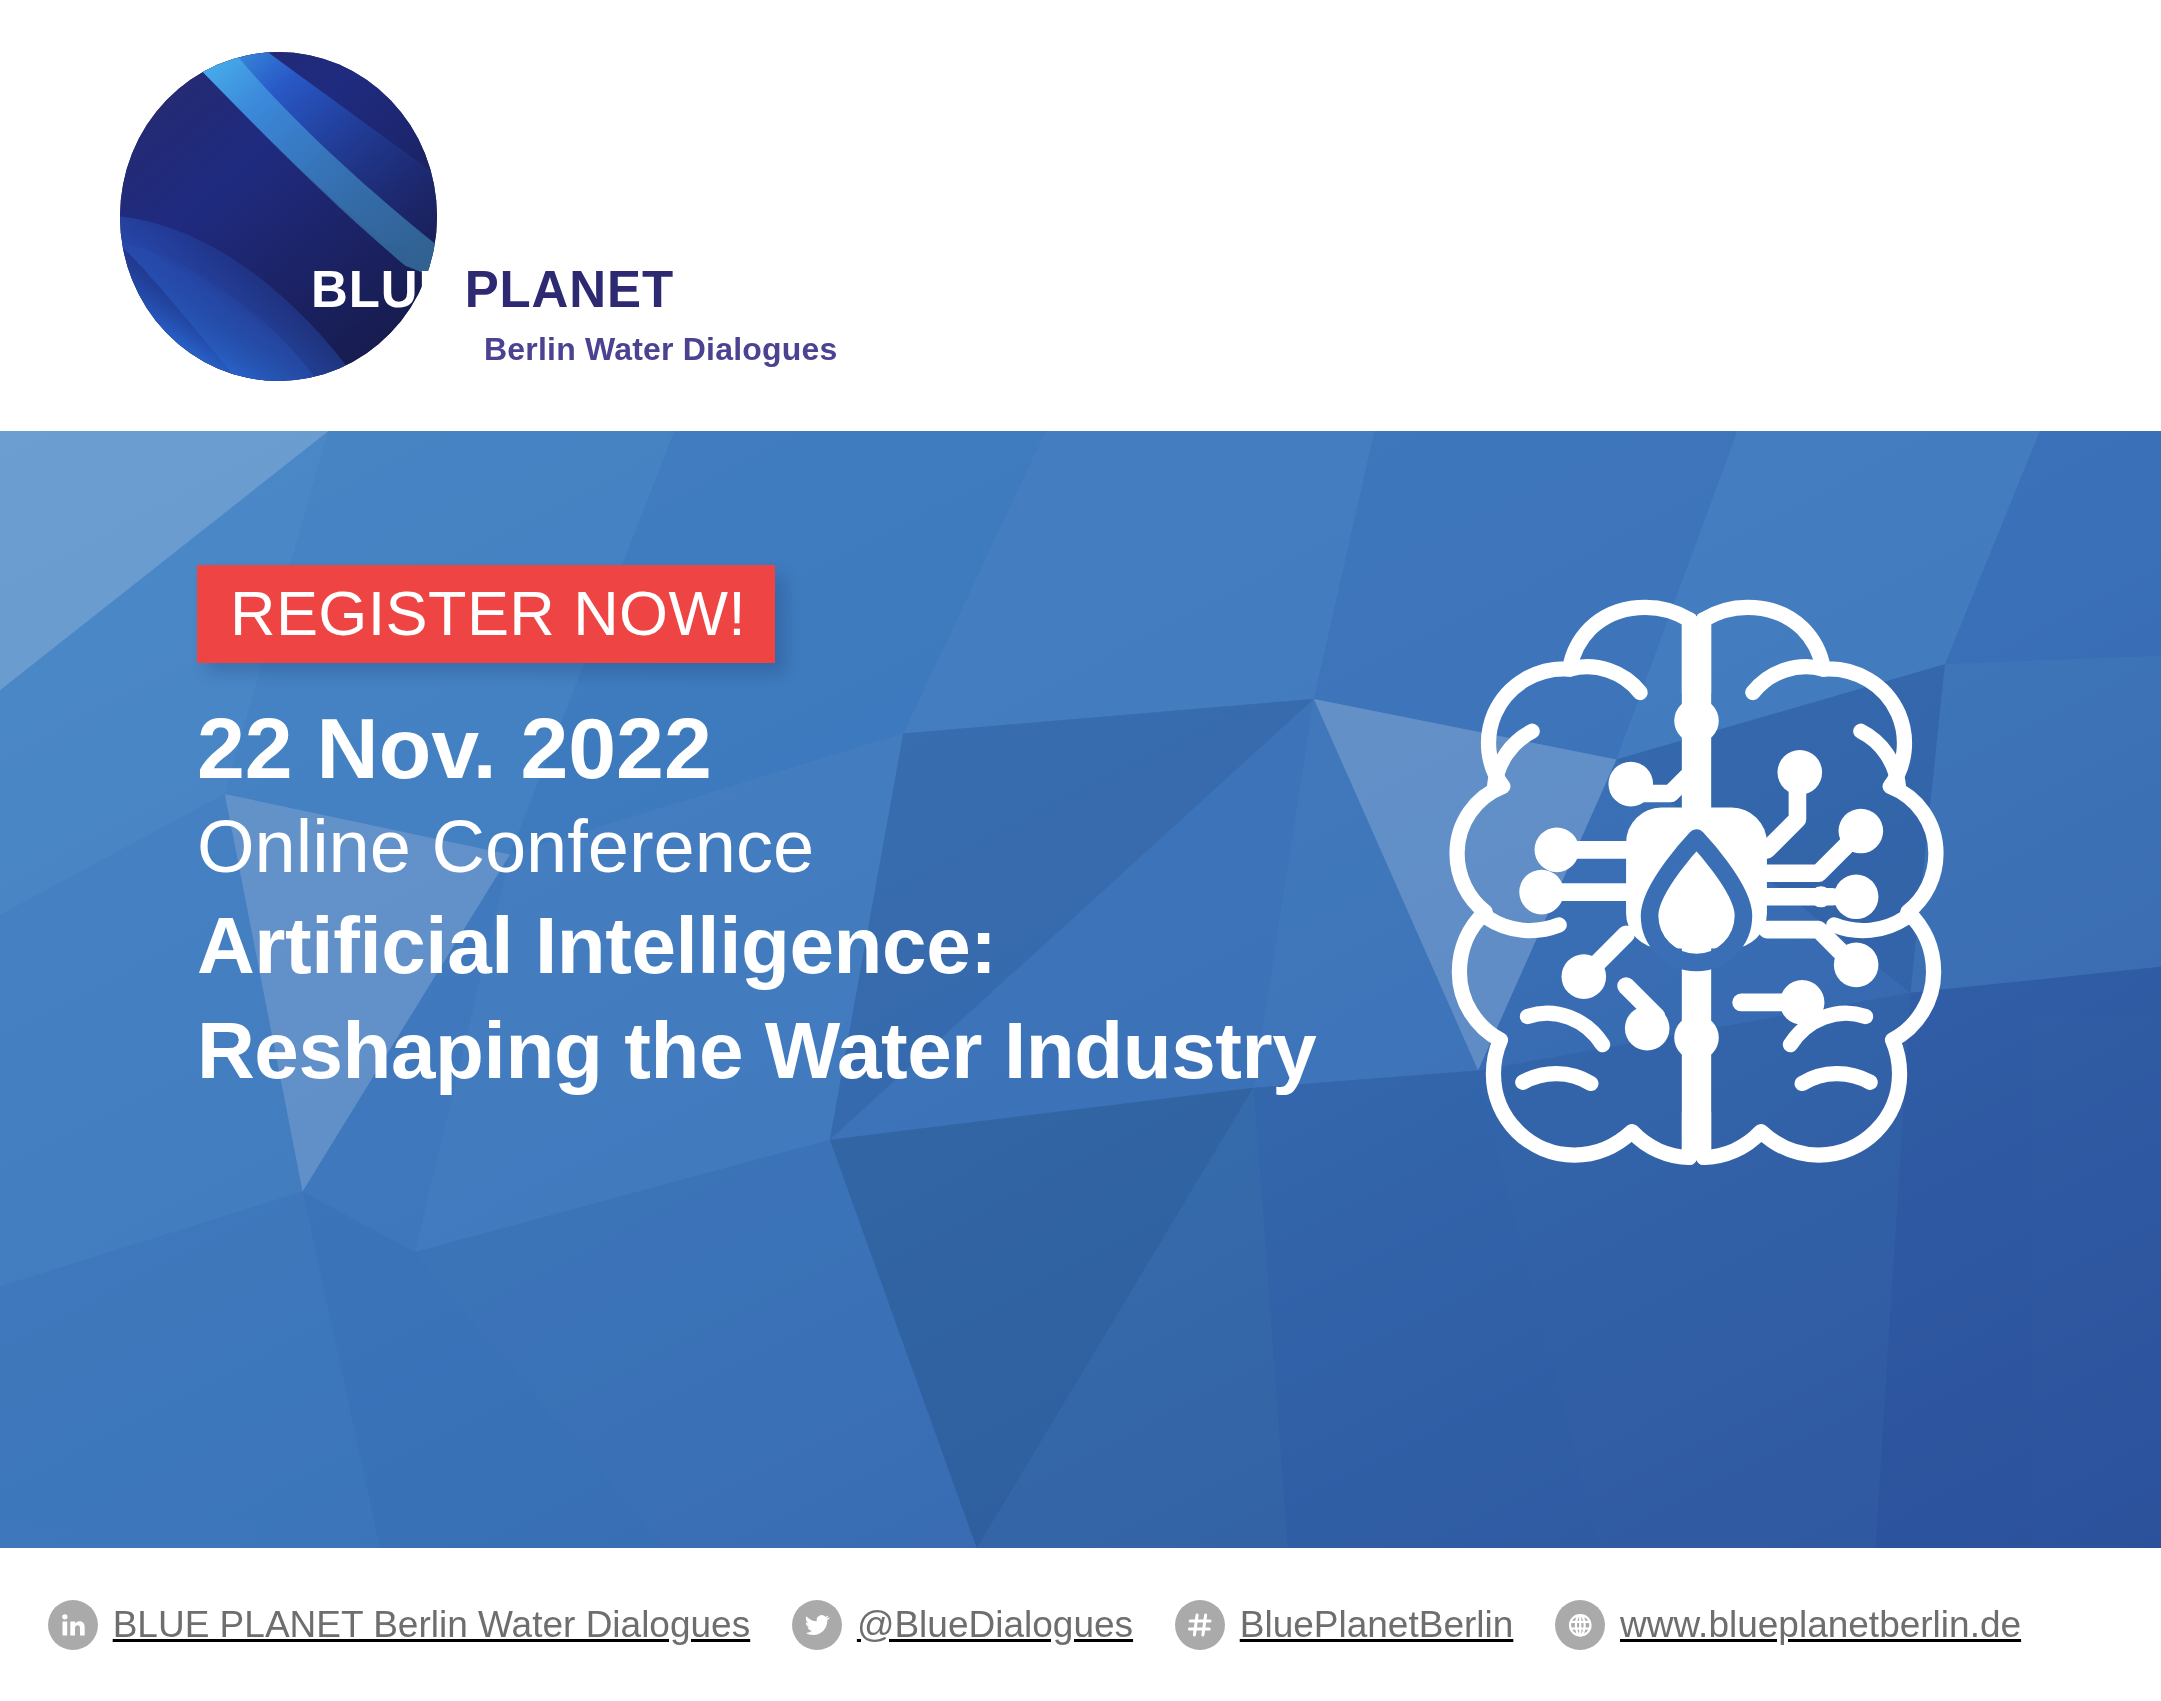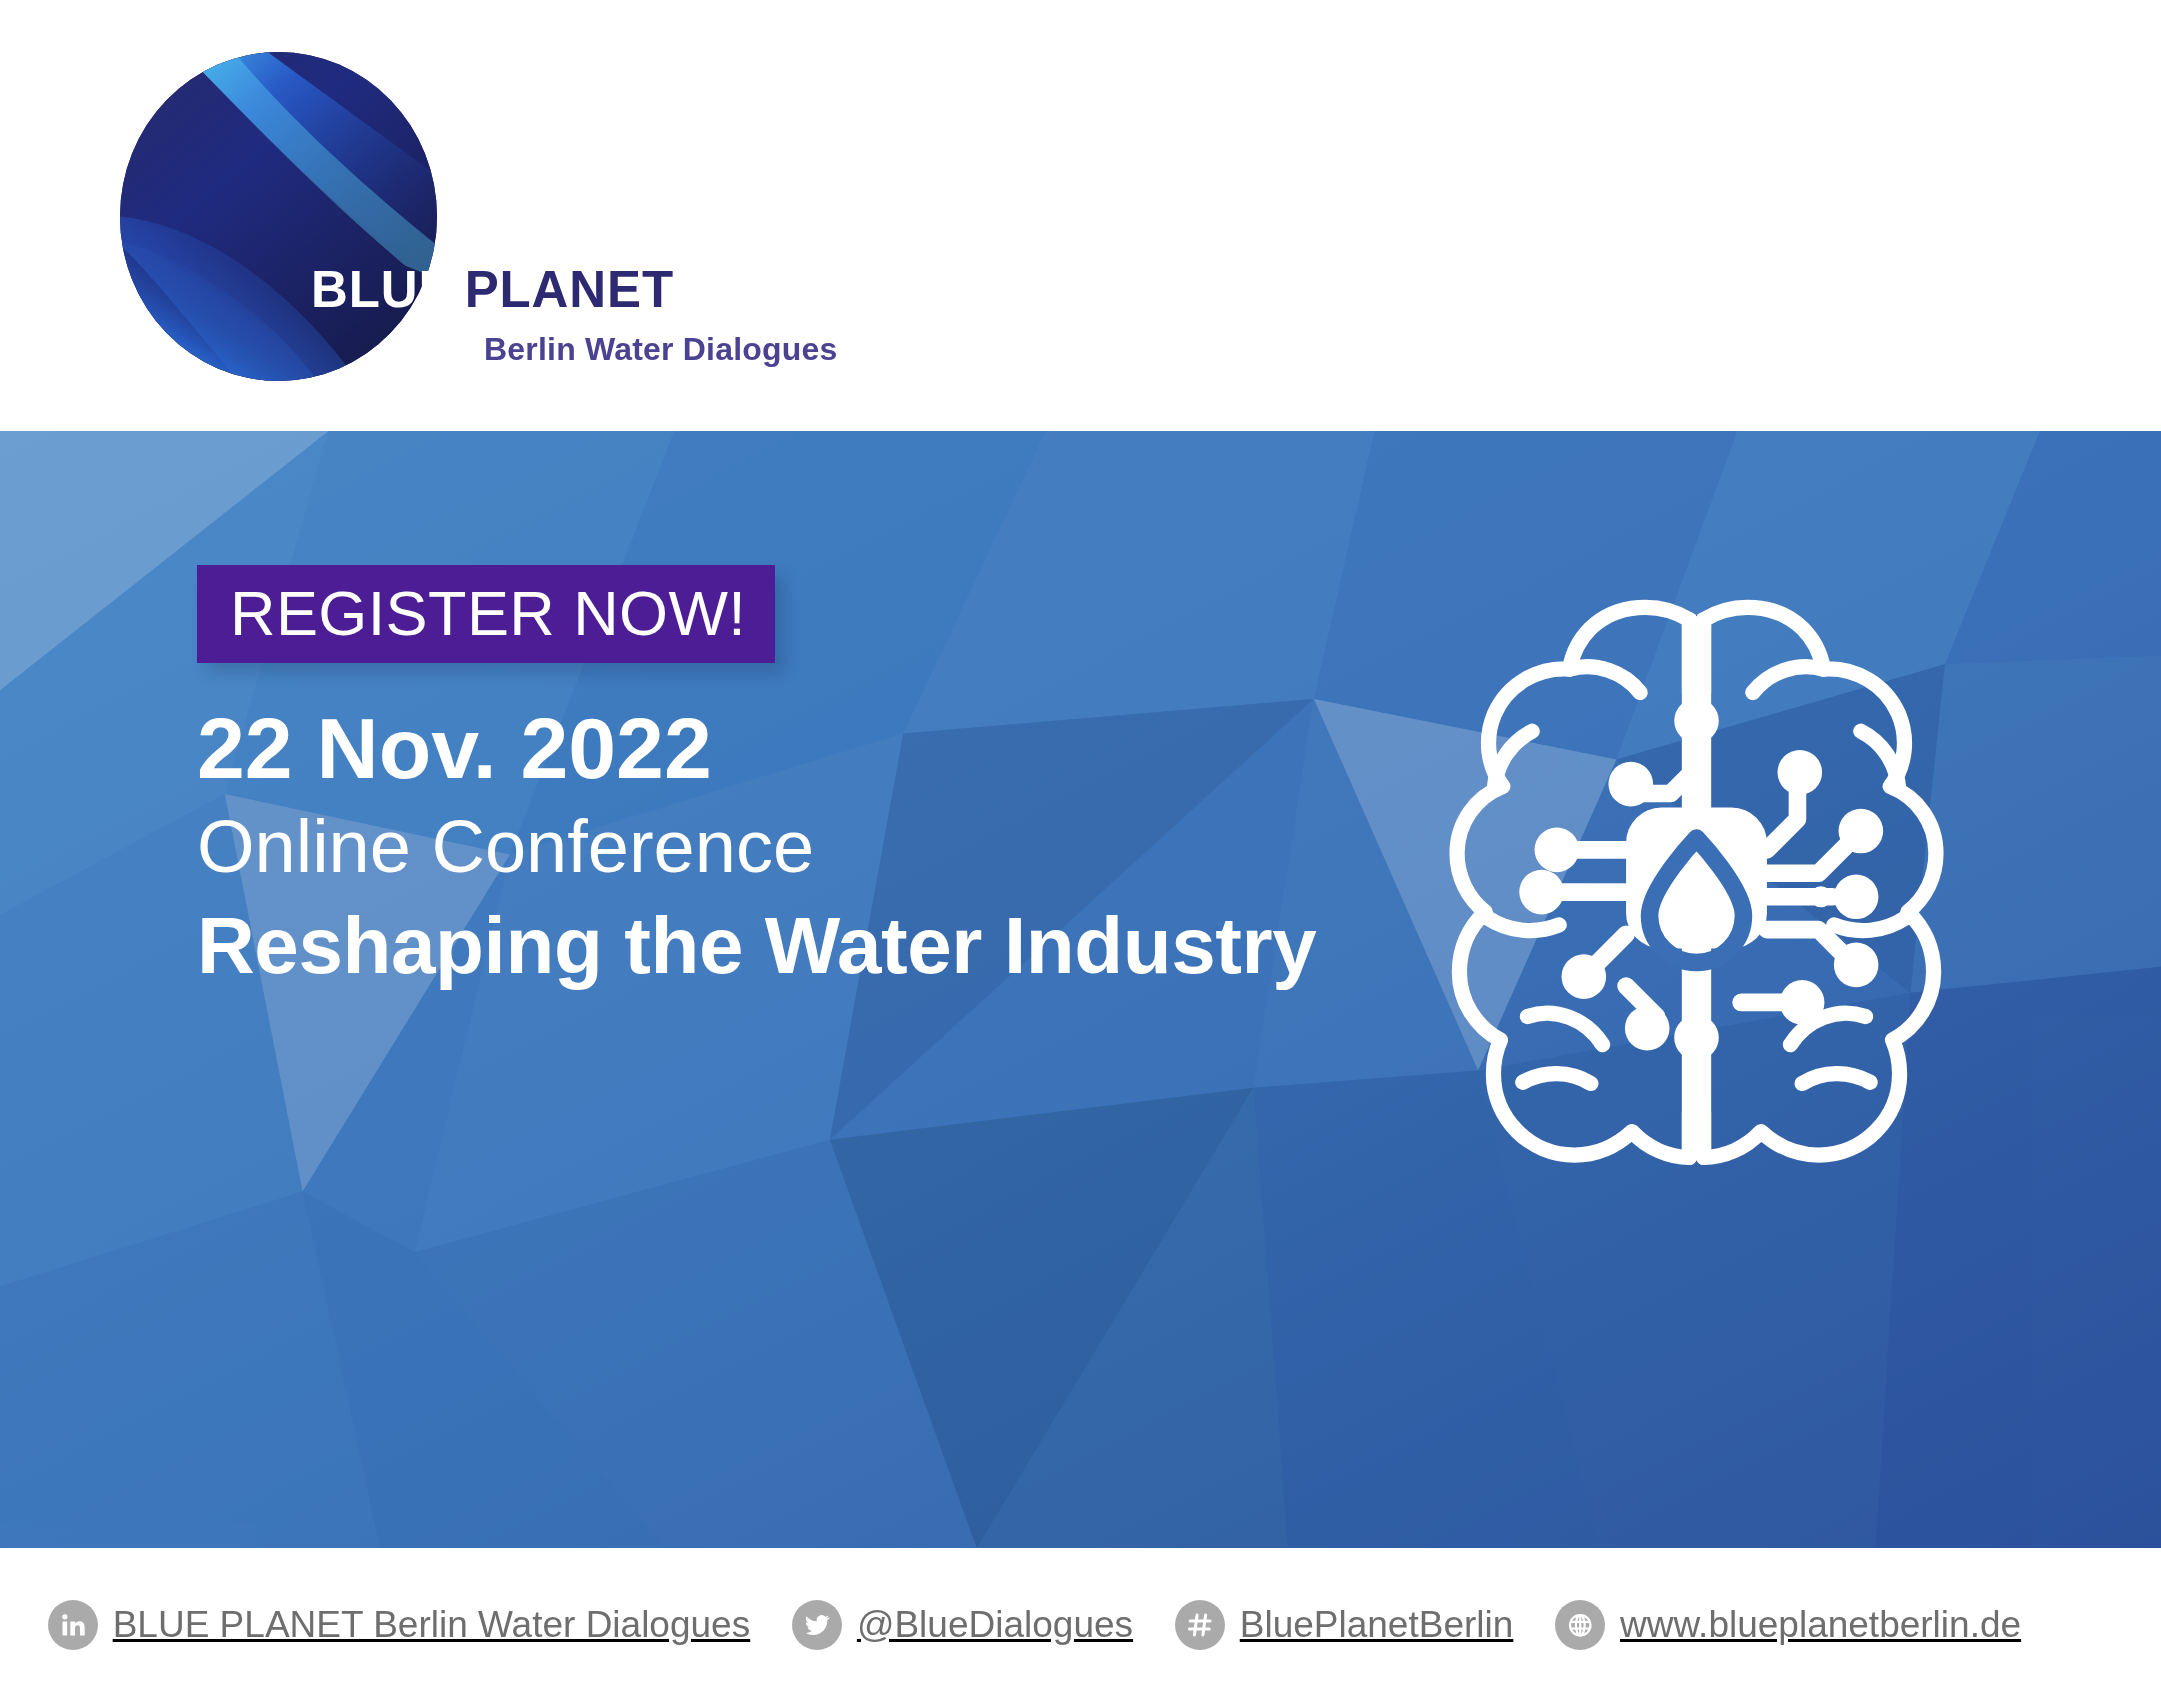--- a/index.html
+++ b/index.html
@@ -40,21 +40,21 @@
     position:absolute;left:0;top:431px;width:2161px;height:1117px;
     background:#3f7dc0;overflow:hidden;z-index:2;
   }
   .panel svg{position:absolute;inset:0;width:100%;height:100%;display:block;}
 
   
   .content{position:absolute;left:197px;top:134px;z-index:8;}
 
   .register-box{
     position:relative;display:inline-block;
-    background:#4c1d95;
+    background:#ef4444;
     padding:14.7px 28.5px 17.3px 33px;
     box-shadow:9.5px 11.2px 14.7px rgba(20,45,85,0.22);
   }
   .register-box span{
     display:block;color:#ffffff;font-size:63px;font-weight:400;
     letter-spacing:0.4px;line-height:1.05;white-space:nowrap;
   }
 
   .date-line{
     margin-top:40px;color:#ffffff;font-size:86px;font-weight:700;
@@ -145,20 +145,21 @@
     <div class="content">
 
       <div class="register-box">
         <span>REGISTER NOW!</span>
       </div>
 
       <div class="date-line">22 Nov. 2022</div>
 
       <div class="subtitle-line">Online Conference</div>
 
+      <div class="title-line">Artificial Intelligence:</div>
 
       <div class="title-line">Reshaping the Water Industry</div>
     </div>
 
     <div class="brain">
       <svg viewBox="0 0 512 512" fill="none" stroke="#ffffff" stroke-width="13" stroke-linecap="round" stroke-linejoin="round">
 
         <path d="M250 36c-26-16-62-14-84 7-10 10-16 22-18 35-27-2-53 13-64 38-9 21-6 45 7 62-23 9-39 31-39 57 0 20 9 38 24 50-14 13-22 31-22 51 0 25 14 47 35 58-4 9-6 19-6 29 0 38 31 69 69 69 19 0 36-8 49-20 13 14 31 22 49 22v-458z"></path>
 
         <path d="M262 36c26-16 62-14 84 7 10 10 16 22 18 35 27-2 53 13 64 38 9 21 6 45-7 62 23 9 39 31 39 57 0 20-9 38-24 50 14 13 22 31 22 51 0 25-14 47-35 58 4 9 6 19 6 29 0 38-31 69-69 69-19 0-36-8-49-20-13 14-31 22-49 22v-458z"></path>

